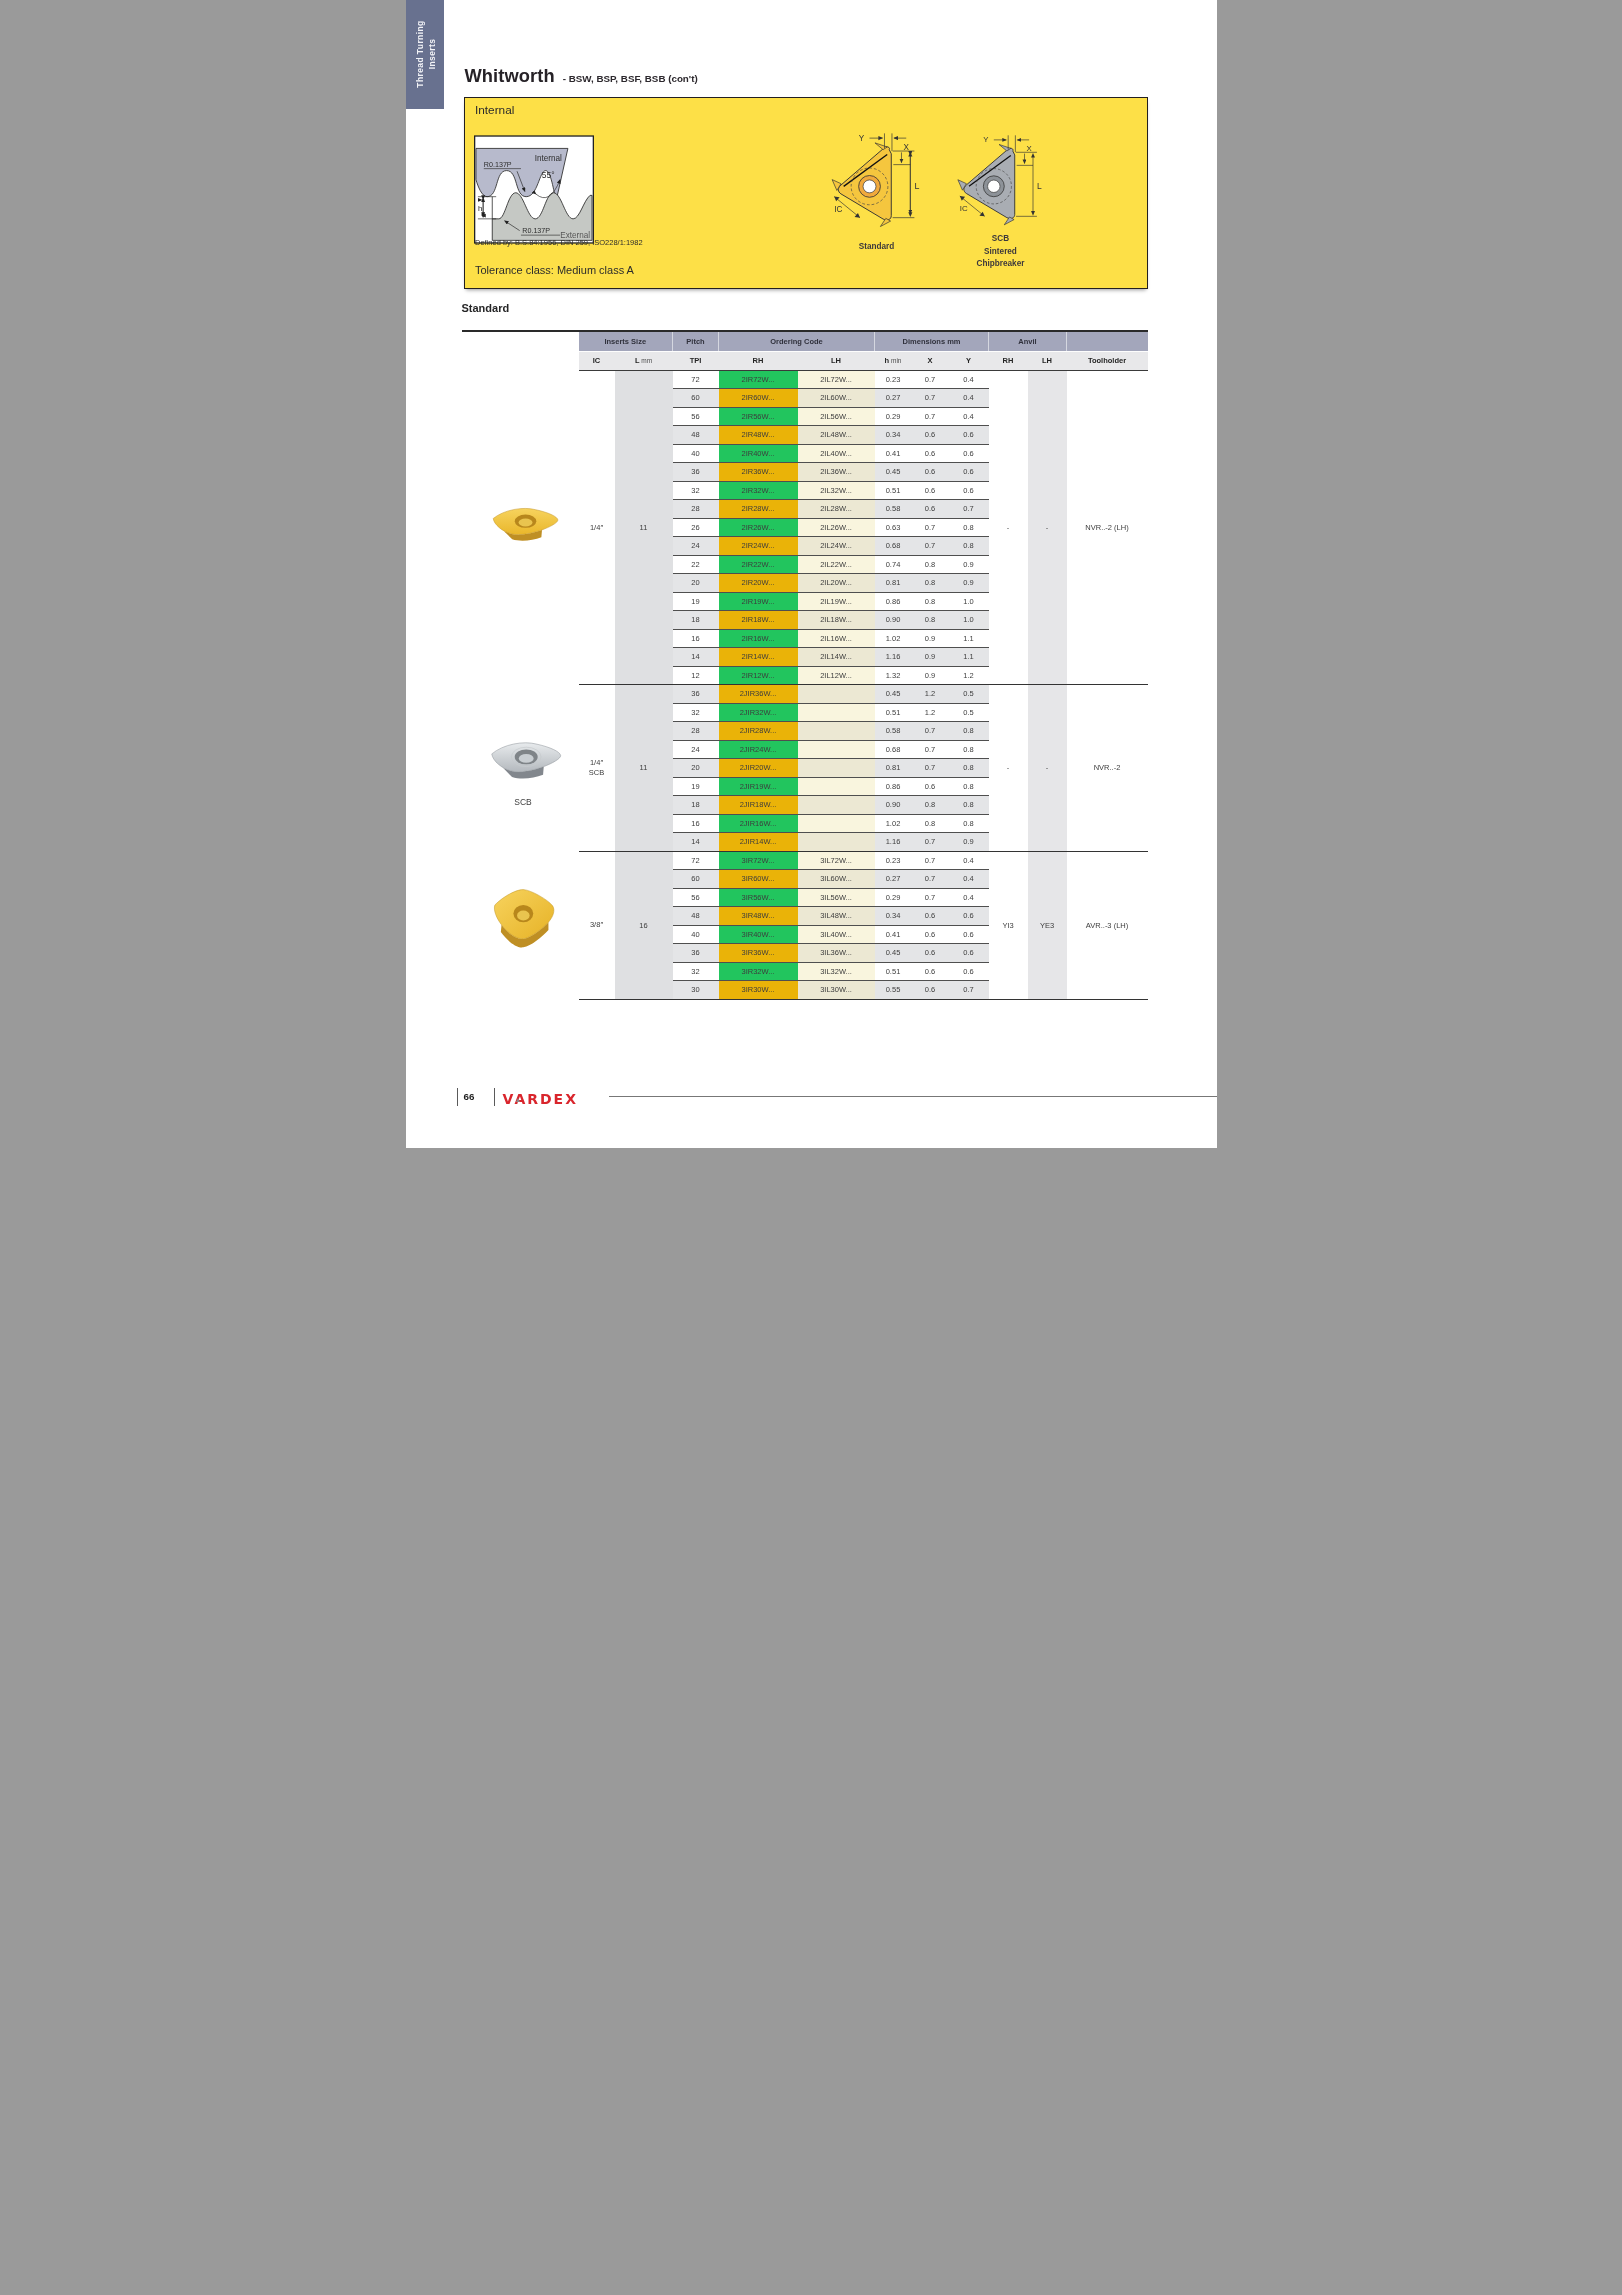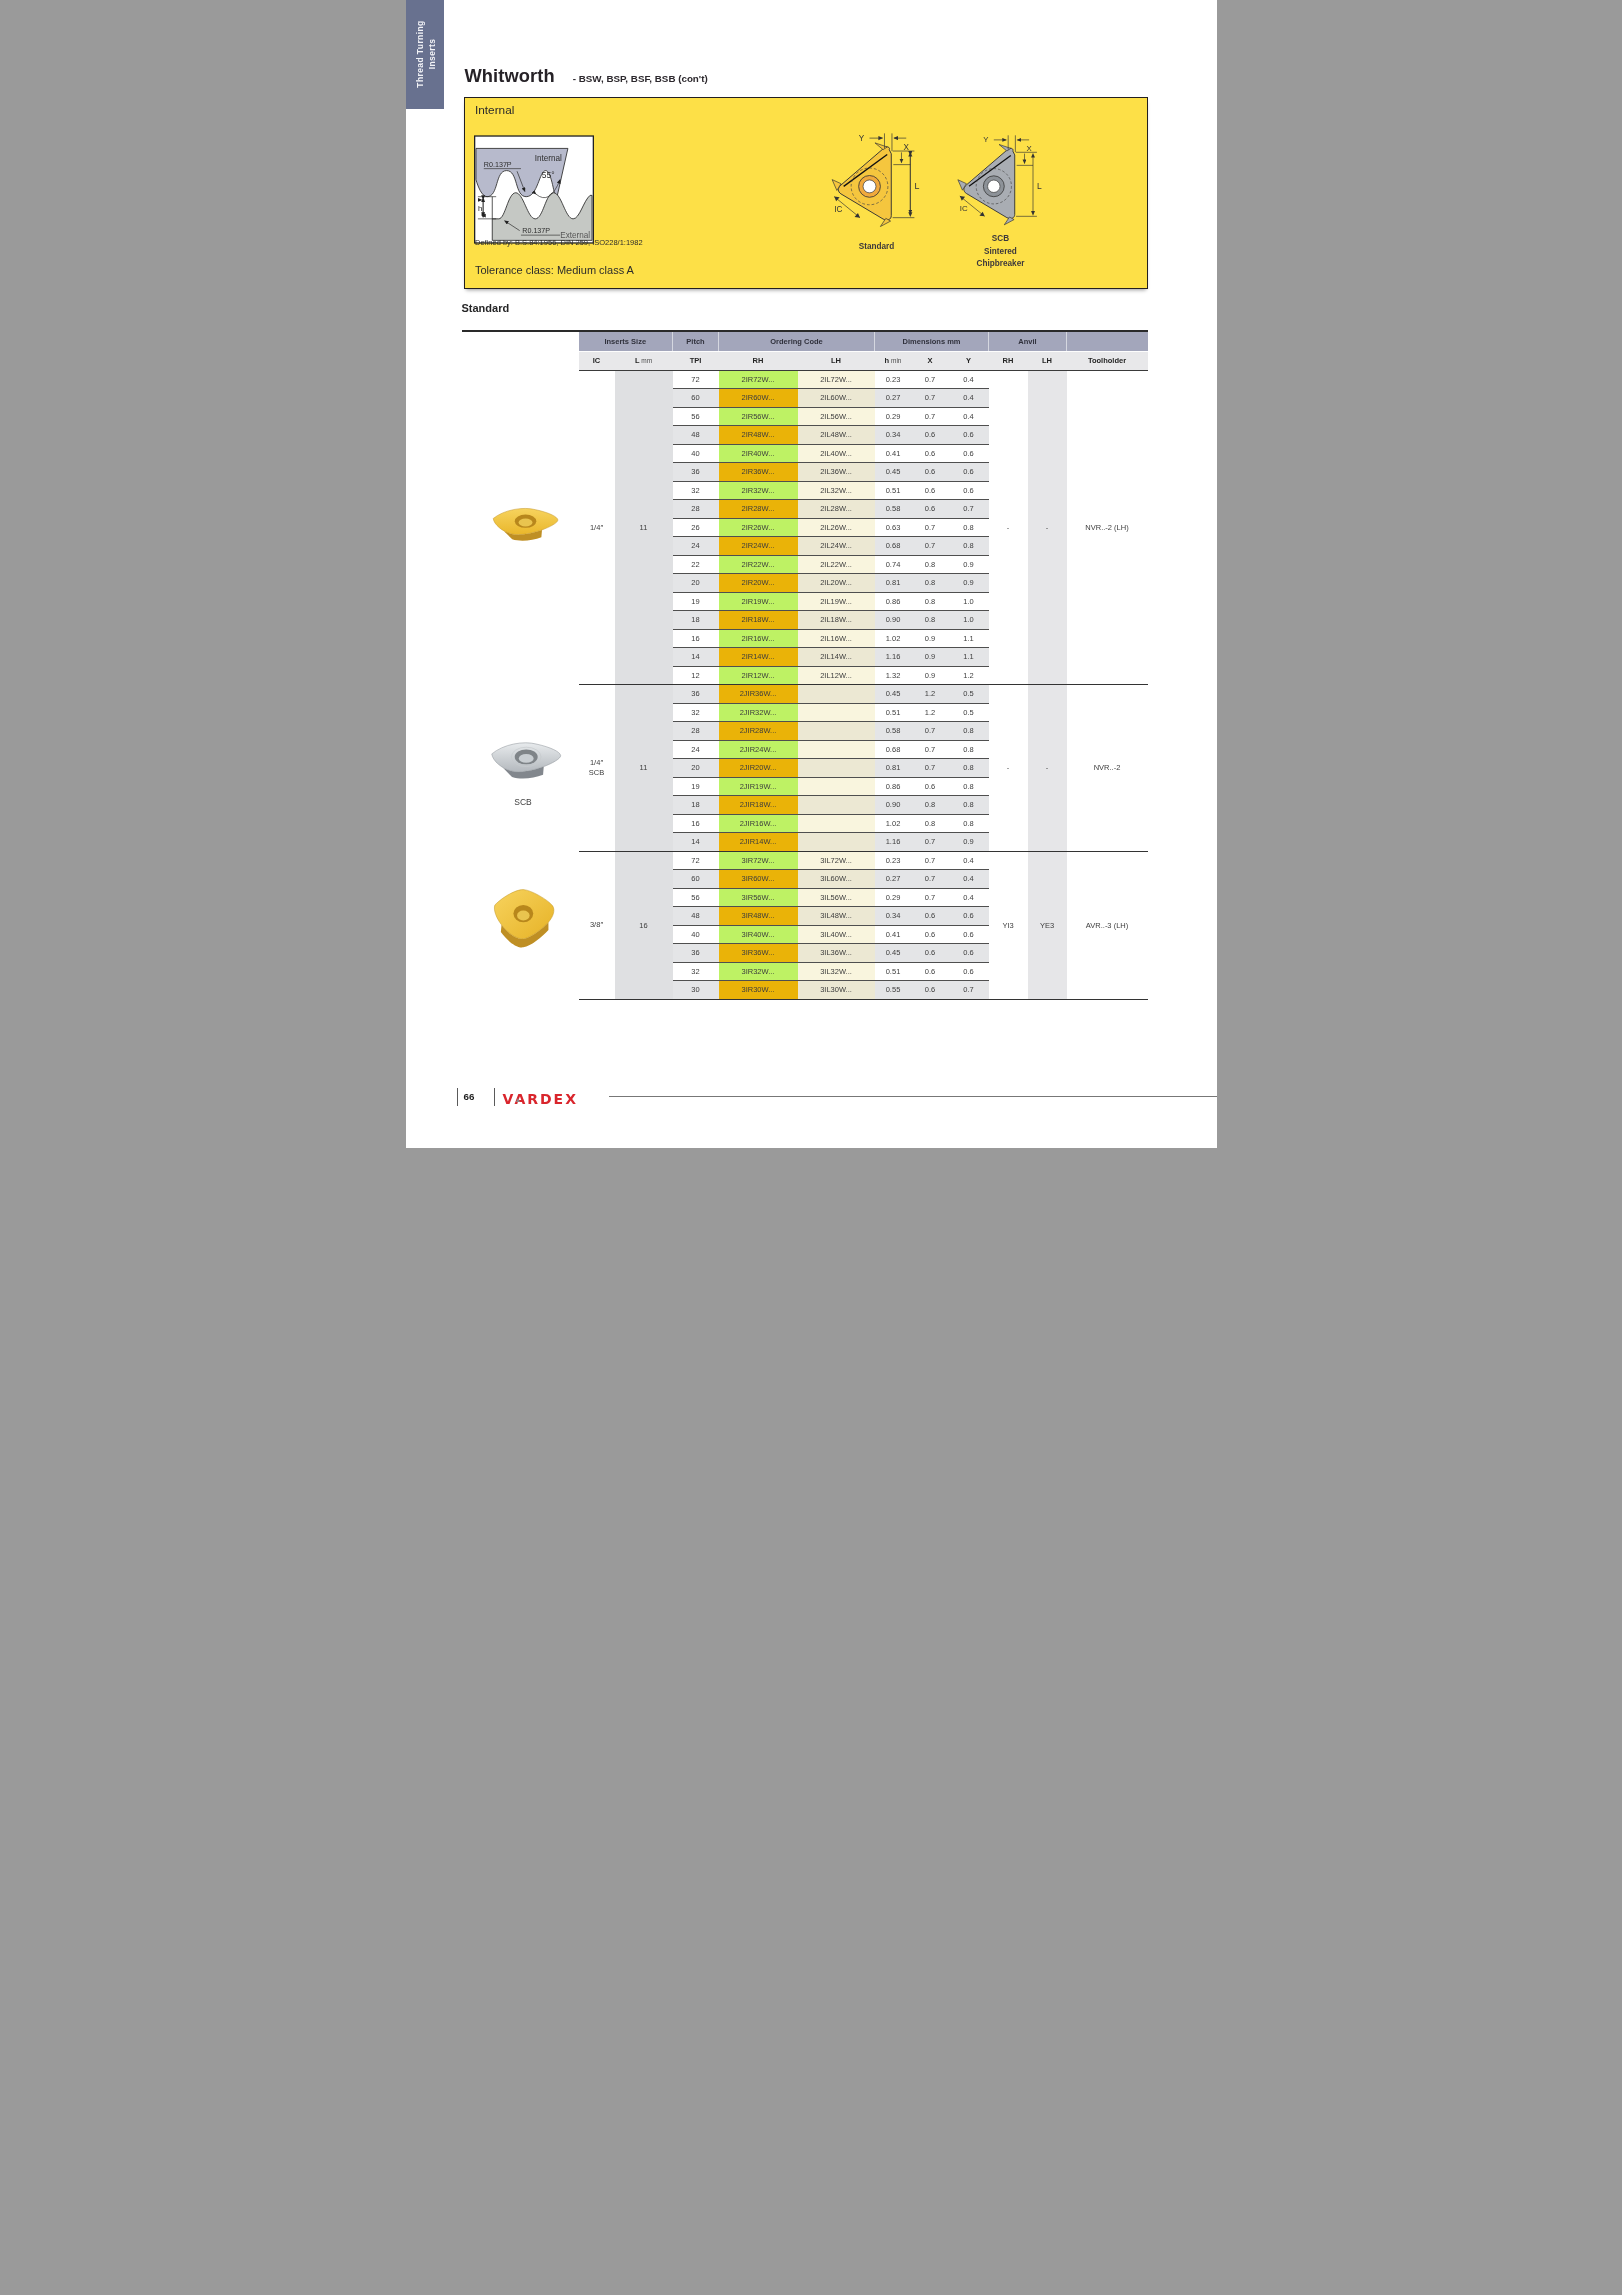--- a/index.html
+++ b/index.html
@@ -8,21 +8,21 @@
 
   
   .tab { position:absolute; left:0; top:0; width:38px; height:109px; background:#68718f; }
   .tab-inner { position:absolute; width:109px; height:38px; left:-35px; top:35px; transform:rotate(-90deg);
     display:flex; flex-direction:column; align-items:center; justify-content:center;
     color:#f2f3f7; font-size:8.5px; font-weight:600; letter-spacing:0.4px; line-height:1.45; }
 
   
   .title { position:absolute; left:59px; top:65px; white-space:nowrap; }
   .title .t1 { font-size:18.3px; font-weight:800; color:#262227; letter-spacing:0.1px;text-align:center; }
-  .title .t2 { font-size:9.8px; font-weight:600; color:#2c282d; margin-left:18px; }
+  .title .t2 { font-size:9.8px; font-weight:600; color:#2c282d; margin-left:8px; }
 
   
   .ibox { position:absolute; left:58px; top:97px; width:684px; height:192px; border:1.3px solid #231f20;
           background:#fde047; box-shadow:0 3.3px 3.9px -2px rgba(0,0,0,0.4); }
   .ibox-title { position:absolute; left:10.5px; top:4.6px; font-size:11.8px; color:#2b2b2b; }
   .profile-wrap { position:absolute; left:9.8px; top:37px; width:120px; height:109px; }
   .def1 { position:absolute; left:10.5px; top:140px; font-size:7.5px; color:#2c2c2c; }
   .def2 { position:absolute; left:10.5px; top:166px; font-size:11px; color:#2c2c2c; }
   .std-draw { position:absolute; left:361px; top:34px; width:102px; height:102px; }
   .scb-draw { position:absolute; left:487px; top:34px; width:98px; height:102px; }
@@ -47,21 +47,21 @@
   tr.sub th { background:#e8e8ea; color:#242424; font-size:7.5px; font-weight:700;
               border-bottom:1.3px solid #3a3a3a; }
   tr.sub th .unit { font-weight:400; font-size:6.5px; color:#4d4d4d; }
   tbody tr { height:18.5px; }
   tbody td { font-size:7.5px; color:#3d3d3d; }
   td.c-l   { background:#dfe0e2; }
   td.c-alh { background:#e6e6e8; }
   td.c-ic, td.c-arh, td.c-th { background:#fff; }
   tr.even td.c-tpi, tr.even td.c-h, tr.even td.c-x, tr.even td.c-y { background:#fff; }
   tr.odd  td.c-tpi, tr.odd td.c-h, tr.odd td.c-x, tr.odd td.c-y { background:#e4e5e7; }
-  tr.even td.c-rh { background:#bef264; }
+  tr.even td.c-rh { background:#22c55e; }
   tr.odd  td.c-rh { background:#eab308; }
   tr.even td.c-lh { background:#f9f5de; }
   tr.odd  td.c-lh { background:#ece8d3; }
   tbody tr:not(.glast) td.mid { border-bottom:0.7px solid #4f4f4f; }
   tr.gfirst td { border-top:1.3px solid #333; }
   td.c-ic .l2 { display:block; line-height:1.25; }
 
   
   .photo1 { position:absolute; left:79px; top:505px; width:76px; height:37px; }
   .photo2 { position:absolute; left:77px; top:739px; width:81px; height:41px; }

